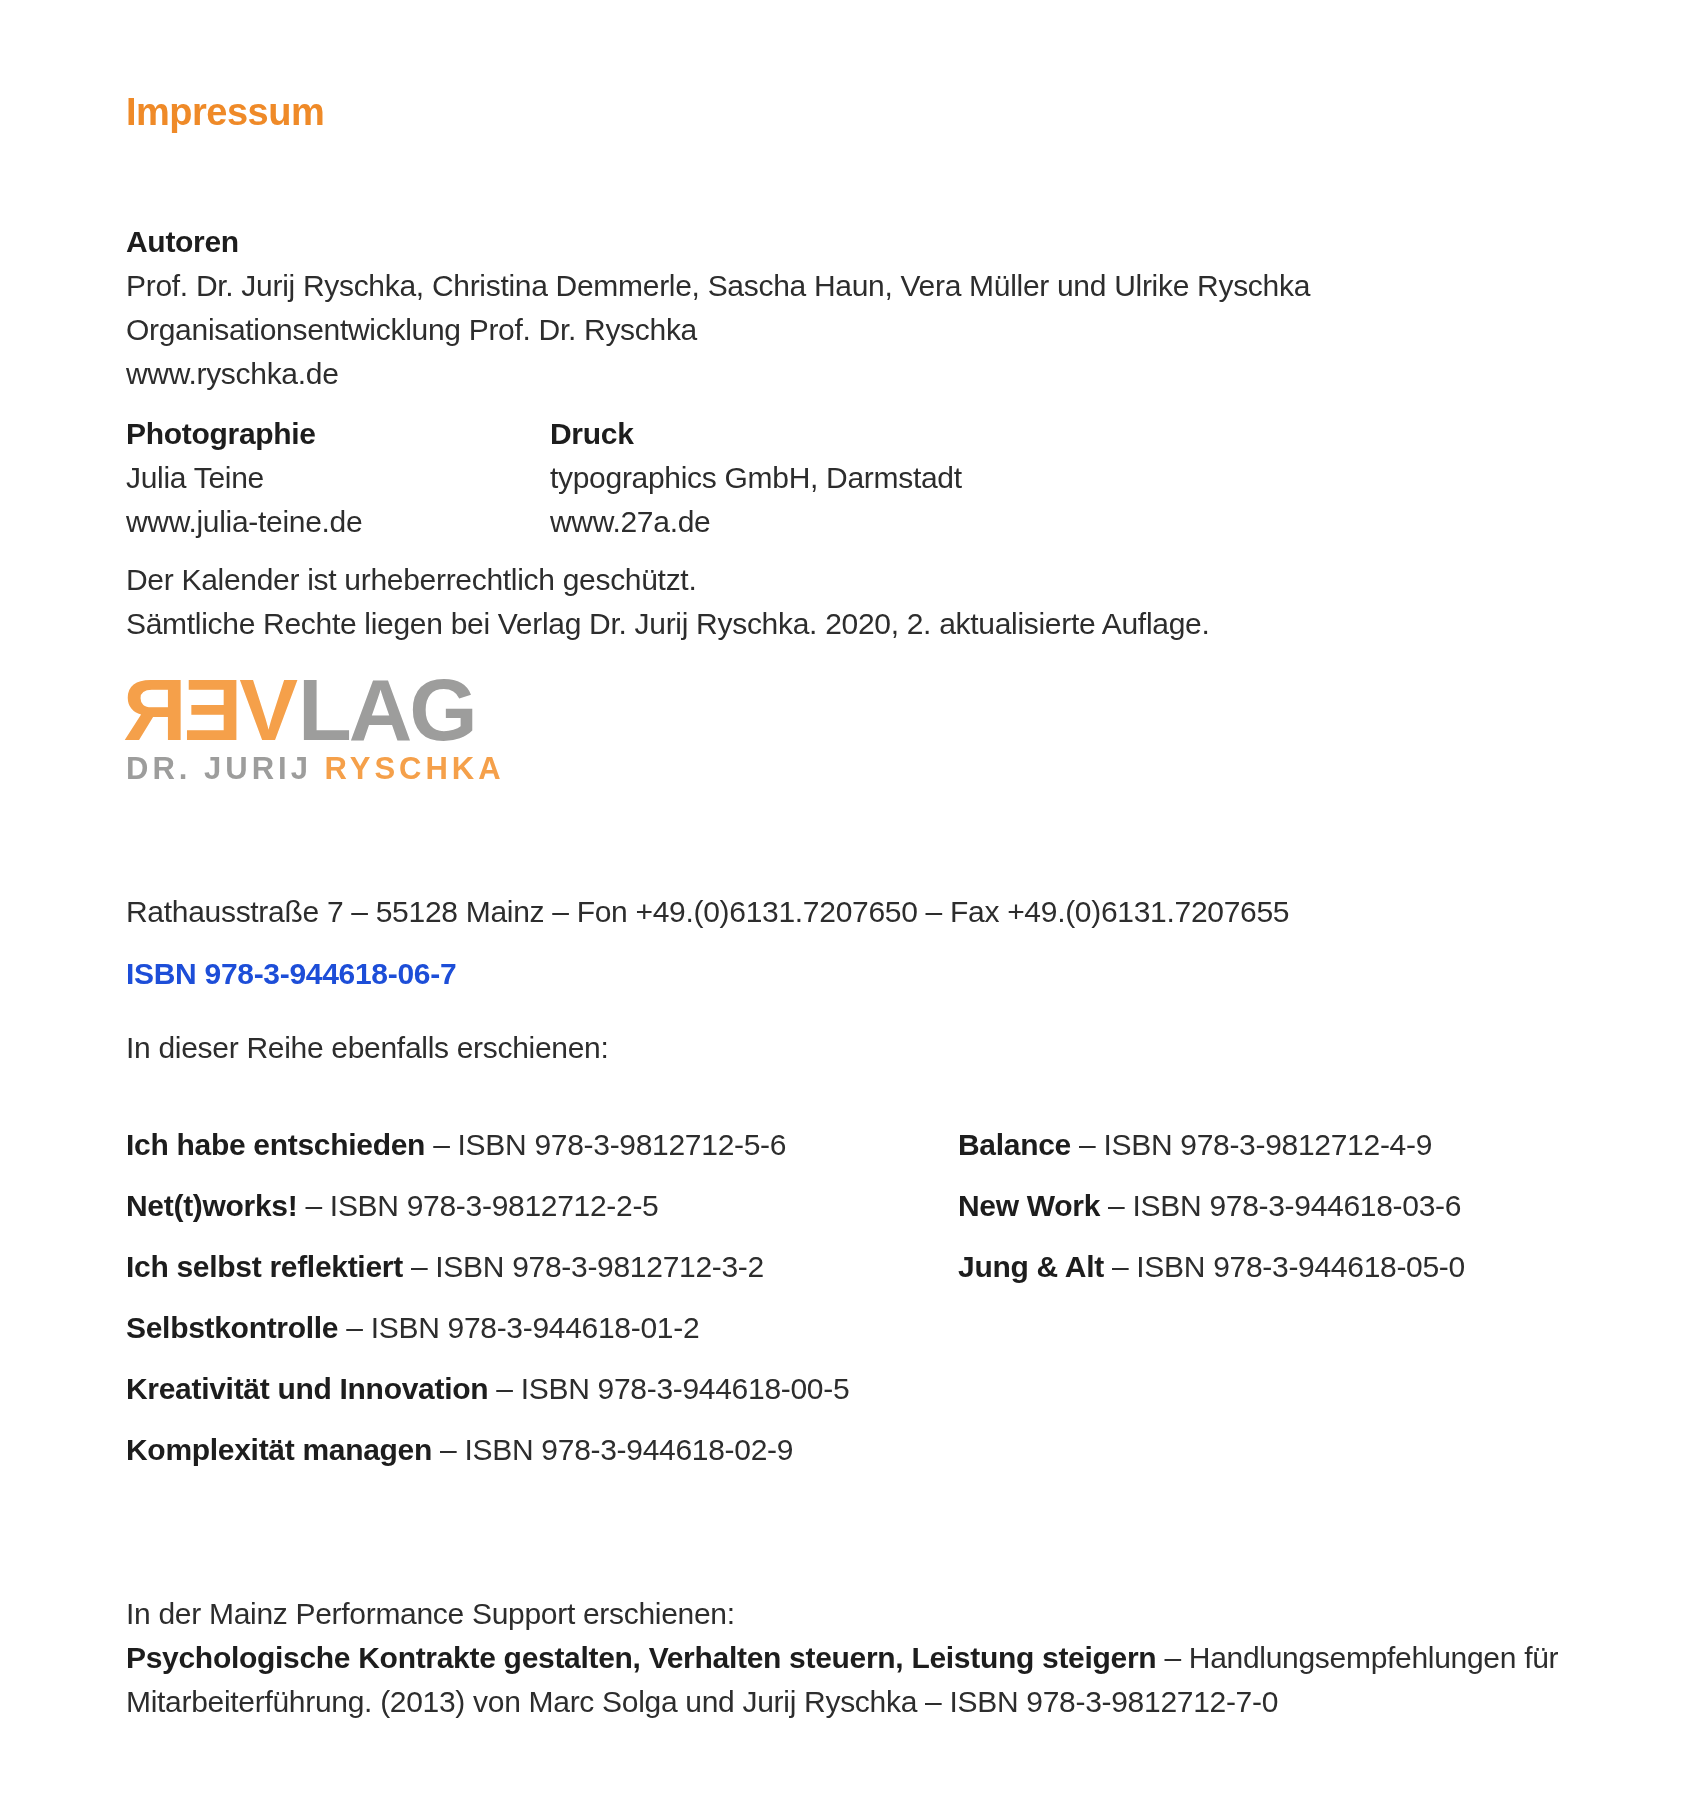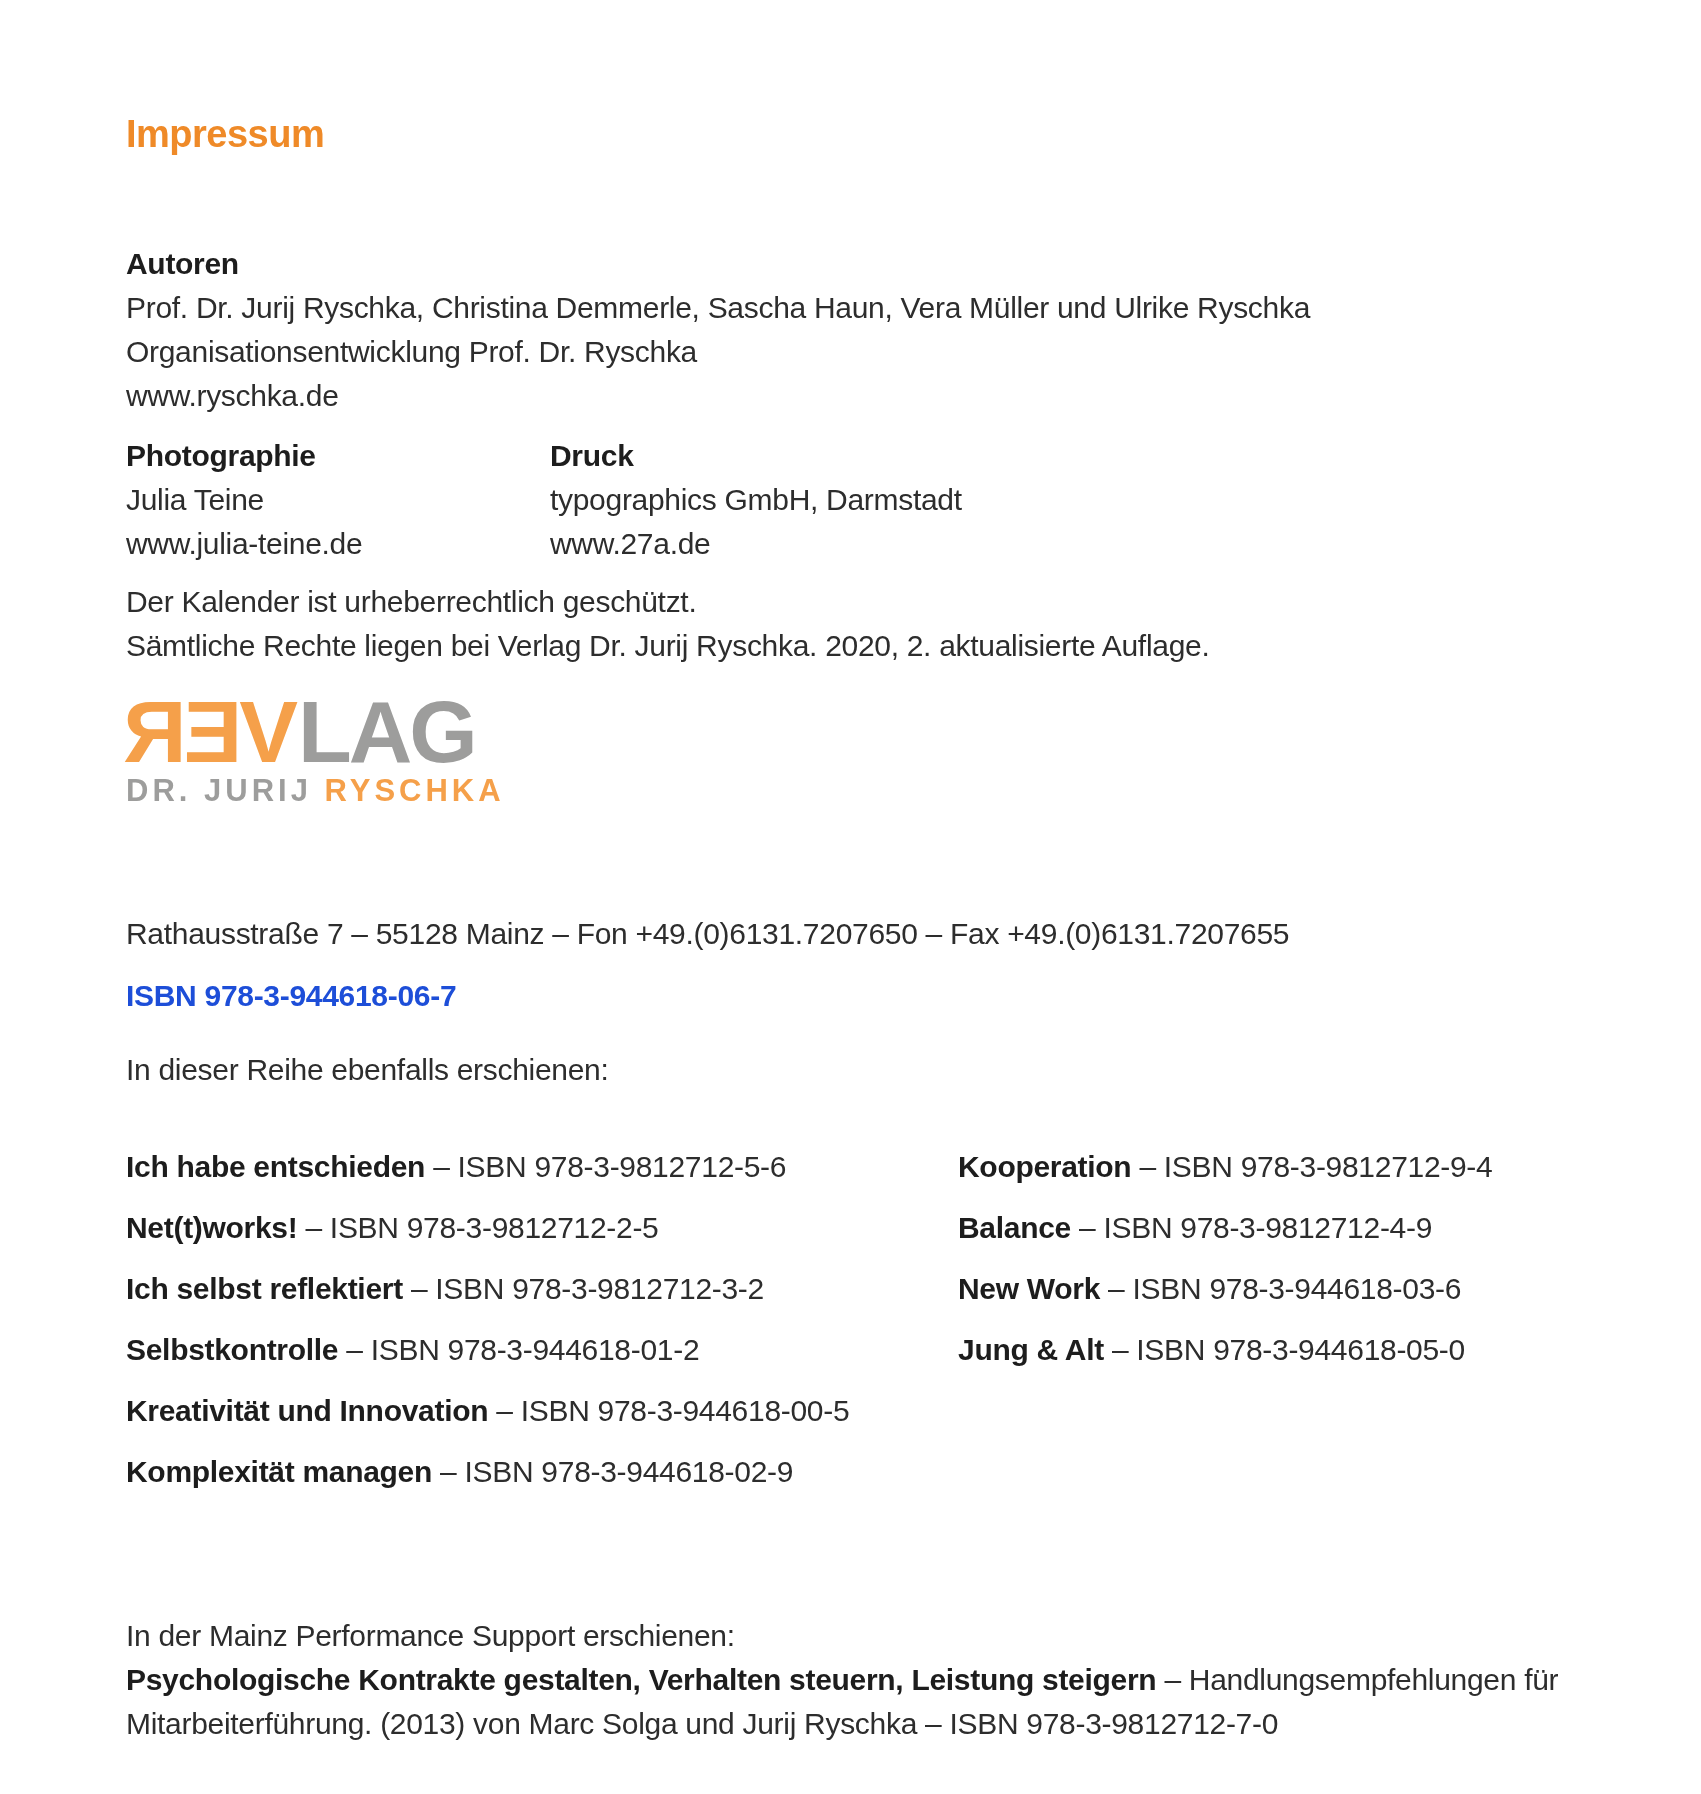--- a/index.html
+++ b/index.html
@@ -6,21 +6,21 @@
   body{
     width:1701px;height:1794px;
     background:#ffffff;
     font-family:"Liberation Sans",sans-serif;
     color:#2d2d2d;
     font-size:30px;
     line-height:44px;
     letter-spacing:-0.3px;
     overflow:hidden;
   }
-  .page{padding:110px 195px 0 126px;box-sizing:border-box;width:1701px;height:1368px;}
+  .page{padding:88px 195px 0 126px;box-sizing:border-box;width:1701px;height:1368px;}
   .bold{font-weight:bold;color:#1d1d1d;}
   h1{
     font-size:38px;line-height:48px;font-weight:bold;
     color:#ef8a28;margin:0 0 84px 0;letter-spacing:-0.5px;
   }
   p{margin:0;}
   .two-col{display:flex;margin-top:16px;}
   .two-col .col1{width:424px;flex:0 0 424px;}
   .copyright{margin-top:14px;}
   .logo{margin-top:24px;}
@@ -93,21 +93,20 @@
   <div class="book-cols">
     <div class="bcol1">
       <p class="book"><span class="bold">Ich habe entschieden</span><span> – ISBN 978-3-9812712-5-6</span></p>
       <p class="book"><span class="bold">Net(t)works!</span><span> – ISBN 978-3-9812712-2-5</span></p>
       <p class="book"><span class="bold">Ich selbst reflektiert</span><span> – ISBN 978-3-9812712-3-2</span></p>
       <p class="book"><span class="bold">Selbstkontrolle</span><span> – ISBN 978-3-944618-01-2</span></p>
       <p class="book"><span class="bold">Kreativität und Innovation</span><span> – ISBN 978-3-944618-00-5</span></p>
       <p class="book"><span class="bold">Komplexität managen</span><span> – ISBN 978-3-944618-02-9</span></p>
     </div>
     <div class="bcol2">
-      <p class="book"><span class="bold">Kooperation</span><span> – ISBN 978-3-9812712-9-4</span></p>
       <p class="book"><span class="bold">Balance</span><span> – ISBN 978-3-9812712-4-9</span></p>
       <p class="book"><span class="bold">New Work</span><span> – ISBN 978-3-944618-03-6</span></p>
       <p class="book"><span class="bold">Jung &amp; Alt</span><span> – ISBN 978-3-944618-05-0</span></p>
     </div>
   </div>
 
   <div class="performance">
     <p>In der Mainz Performance Support erschienen:</p>
     <p class="body-line"><span class="bold">Psychologische Kontrakte gestalten, Verhalten steuern, Leistung steigern</span><span> – Handlungsempfehlungen für</span><br><span>Mitarbeiterführung. (2013) von Marc Solga und Jurij Ryschka – ISBN 978-3-9812712-7-0</span></p>
   </div>

